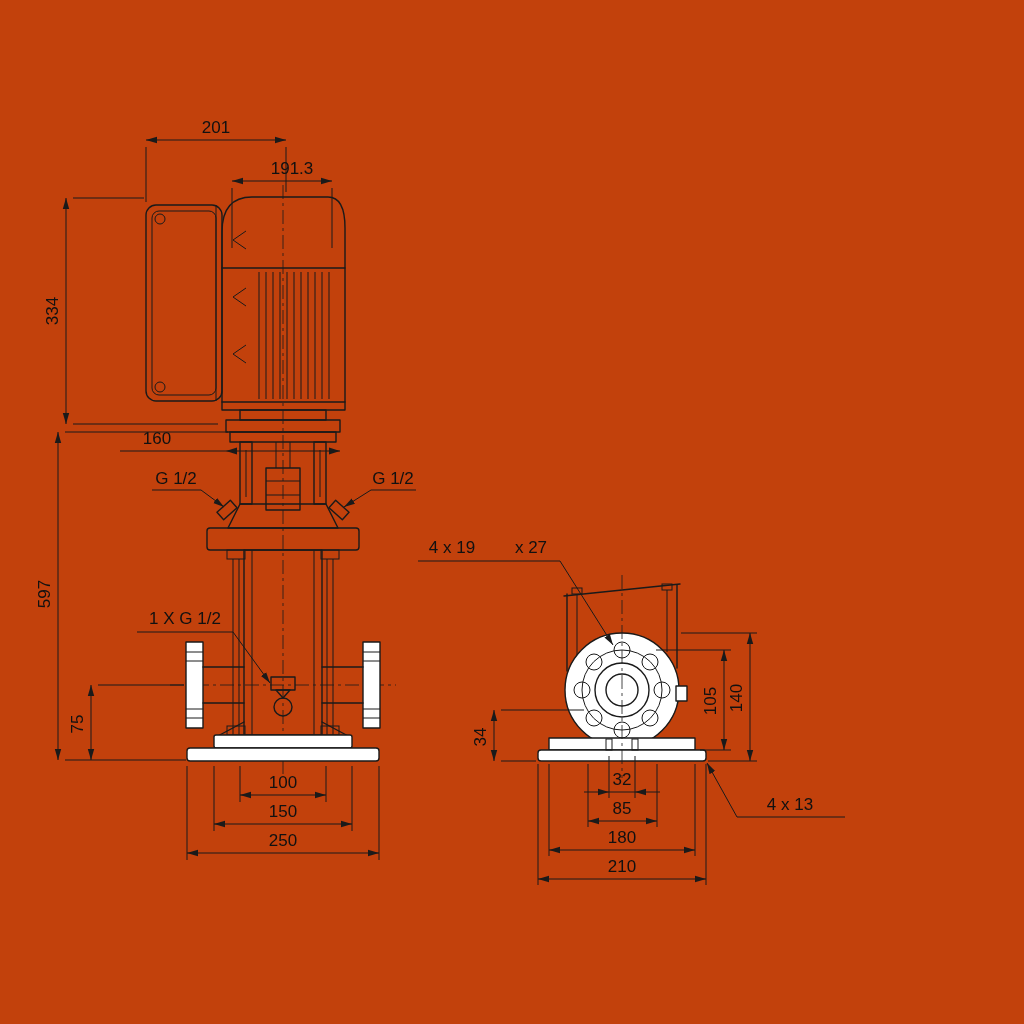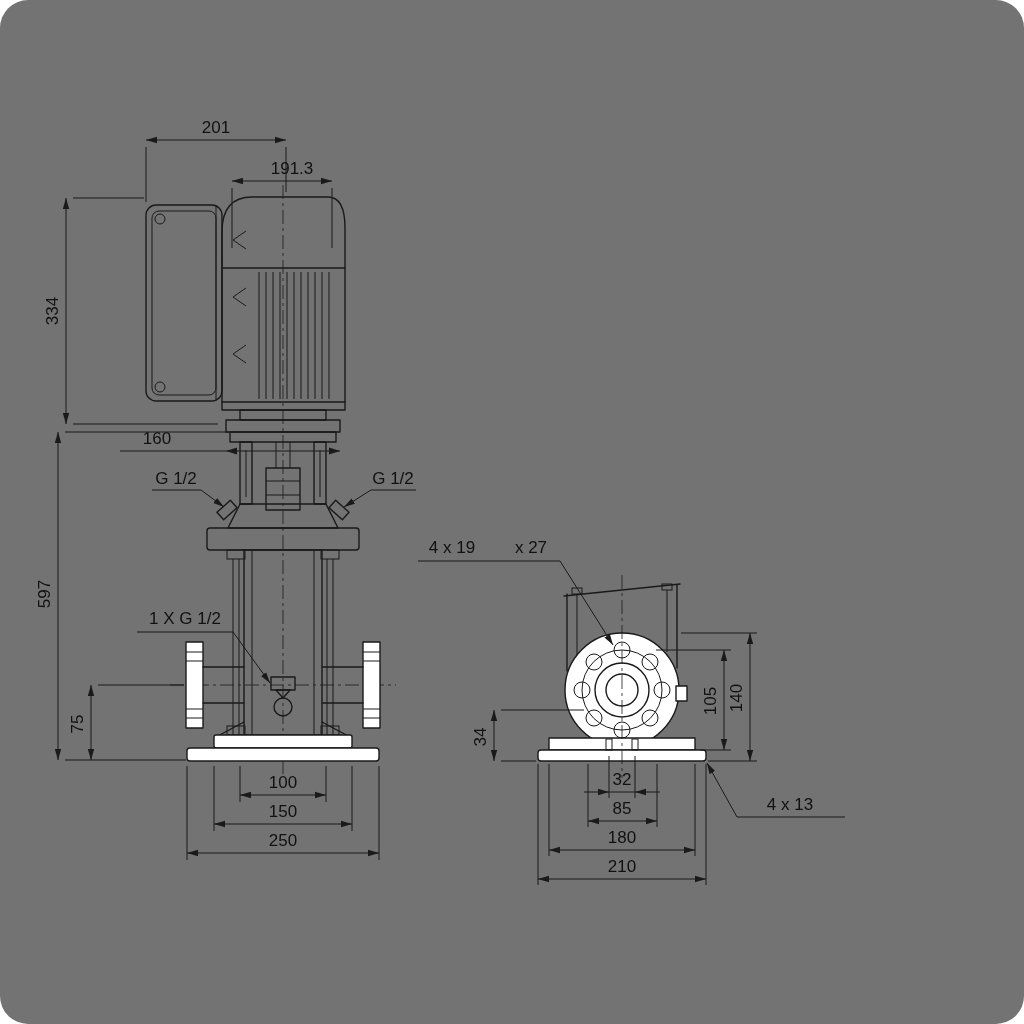--- a/index.html
+++ b/index.html
@@ -1,16 +1,16 @@
 <!DOCTYPE html>
 <html><head>
 <meta charset="utf-8">
 <style>
   html,body{margin:0;padding:0;background:#fff;}
-  .canvas{width:1024px;height:1024px;background:#737373;position:relative;overflow:hidden;border-radius:28px;}
+  .canvas{width:1024px;height:1024px;background:#c2410c;position:relative;overflow:hidden;}
   svg{display:block;}
   svg text{font-family:"Liberation Sans",sans-serif;font-size:17px;fill:#111;}
   .ol{fill:none;stroke:#1a1a1a;stroke-width:1.4;stroke-linejoin:round;stroke-linecap:round;}
   .olw{fill:#ffffff;stroke:#1a1a1a;stroke-width:1.4;stroke-linejoin:round;}
   .thin{fill:none;stroke:#1a1a1a;stroke-width:1;}
   .dim{fill:none;stroke:#1a1a1a;stroke-width:1;}
   .cl{fill:none;stroke:#1a1a1a;stroke-width:0.8;stroke-dasharray:14 4 3 4;}
   .arr{fill:#1a1a1a;stroke:none;}
 </style>
 </head>

